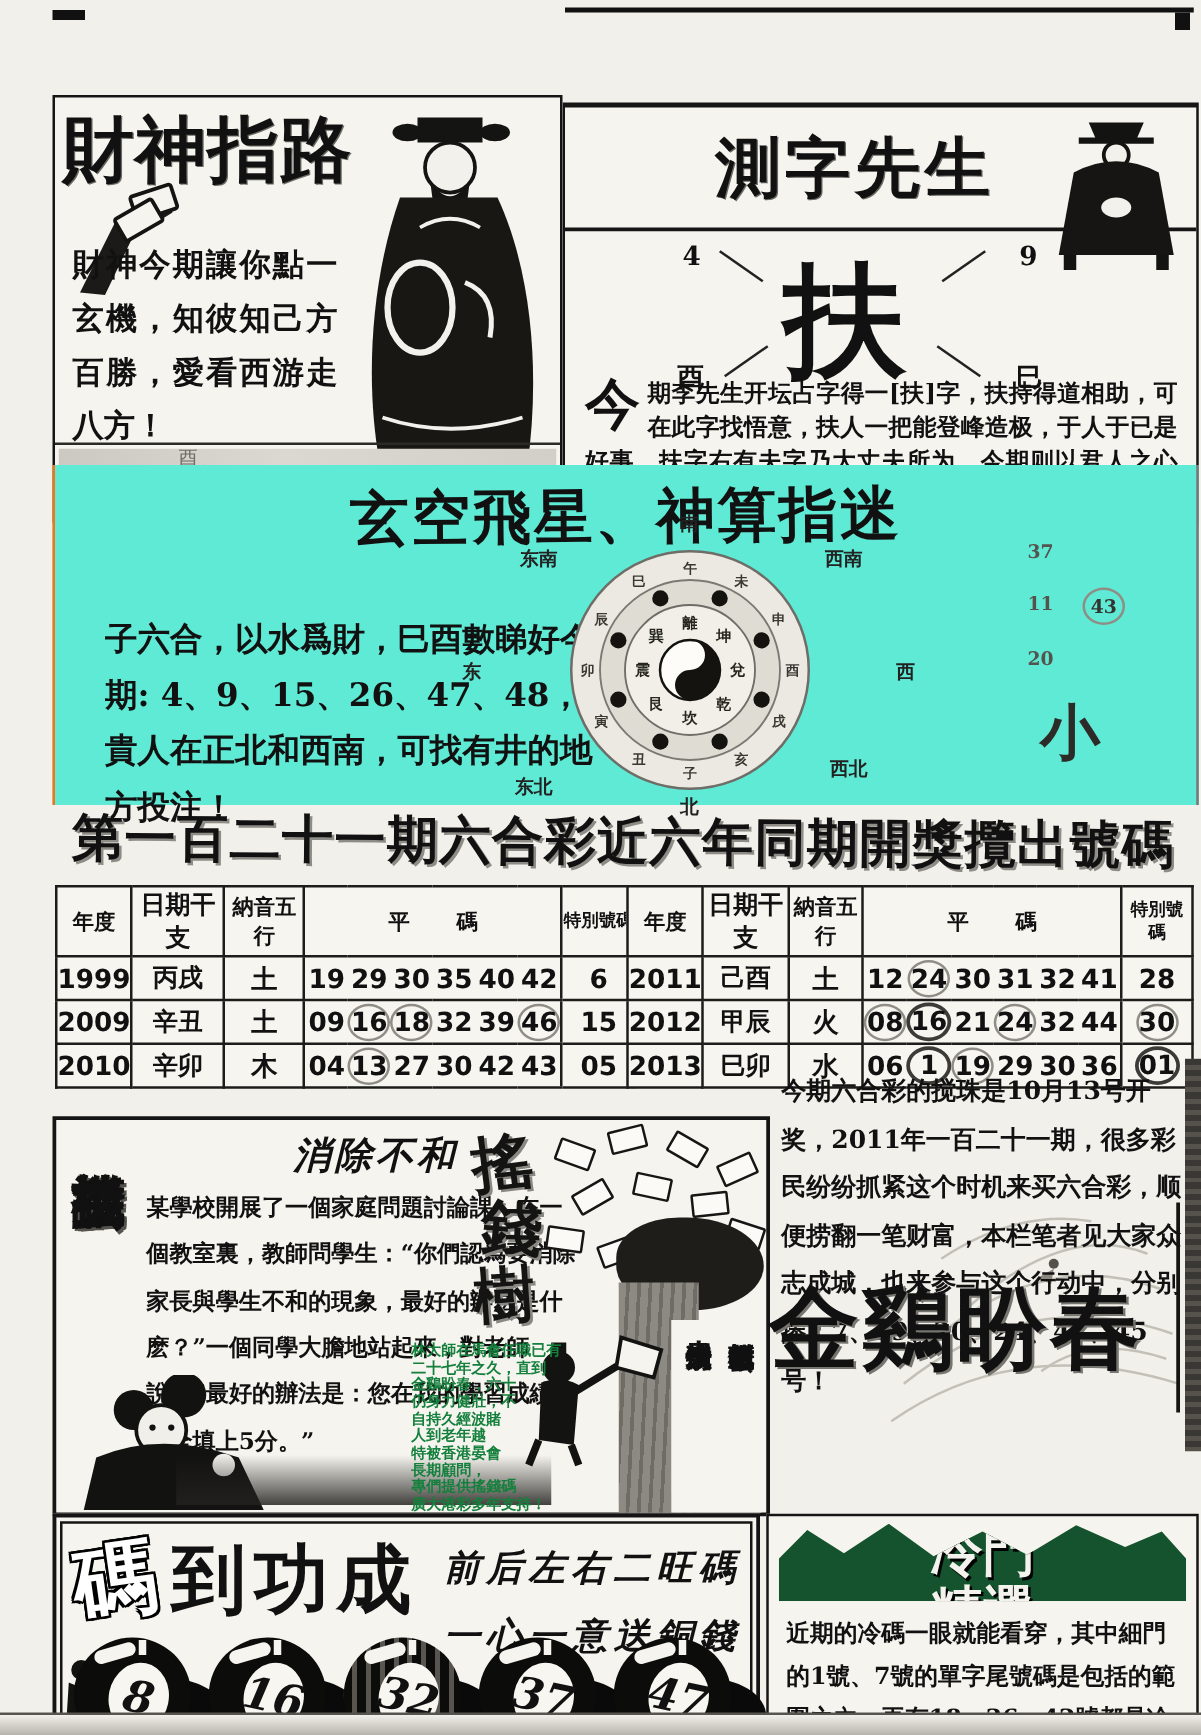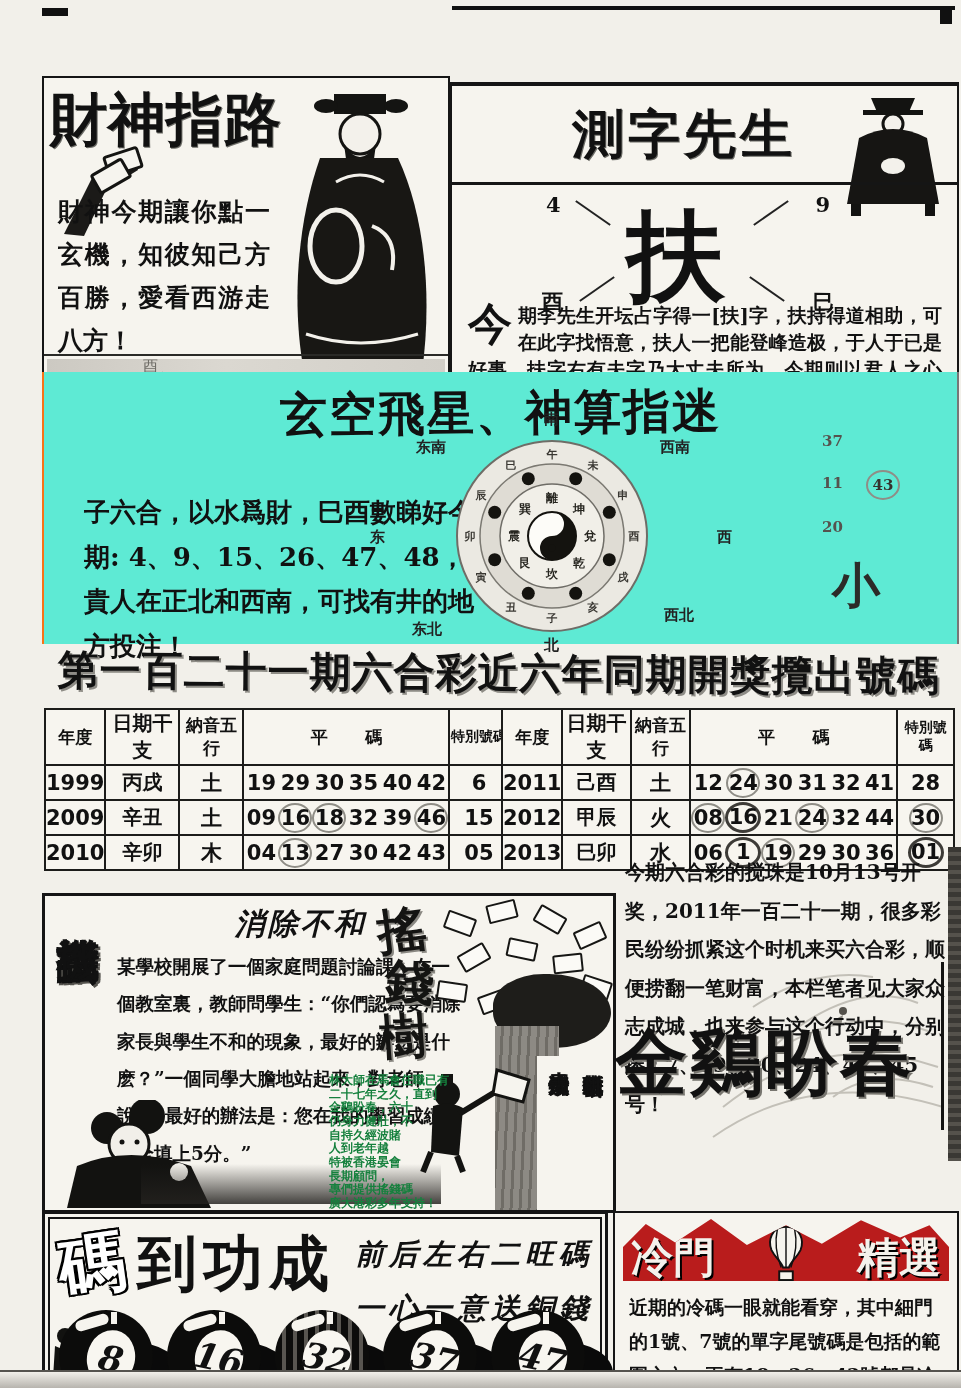--- a/index.html
+++ b/index.html
@@ -83,23 +83,23 @@
   .ball{position:relative;width:108px;height:100px;}
   .ball .sh{position:absolute;left:22px;top:32px;width:100px;height:62px;background:#0a0a0a;border-radius:50%;}
   .ball .b{position:absolute;left:0;top:0;width:94px;height:92px;background:#0c0c0b;border-radius:50%;}
   .ball .b.striped{background:repeating-linear-gradient(90deg,#0c0c0b 0 7px,#585550 7px 11px);}
   .ball .hl{position:absolute;left:16px;top:7px;width:34px;height:11px;background:#f6f4ee;border-radius:7px;transform:rotate(-16deg);}
   .ball .tick{position:absolute;left:52px;top:2px;width:6px;height:12px;background:#f6f4ee;}
   .ball .num{position:absolute;left:28px;top:20px;width:48px;height:56px;background:#f8f6f0;border-radius:50%;transform:rotate(12deg);
     display:flex;align-items:center;justify-content:center;font:italic 900 35px "DejaVu Serif","Liberation Serif",serif;}
   
   #cold{left:613px;top:1165px;width:342px;height:182px;}
-  .banner{position:absolute;left:8px;top:6px;right:8px;height:62px;background:#b91c1c;
+  .banner{position:absolute;left:8px;top:6px;right:8px;height:62px;background:#14532d;
     clip-path:polygon(0 45%,7% 8%,16% 38%,27% 0,38% 42%,50% 10%,61% 40%,73% 2%,85% 30%,94% 10%,100% 45%,100% 100%,0 100%);
-    display:flex;align-items:flex-end;justify-content:space-between;padding:0 8px;}
+    display:flex;align-items:center;justify-content:space-between;padding:0 8px;flex-direction:column;}
   .banner .w{font-size:42px;font-weight:900;color:#f4f2ec;font-family:"DejaVu Sans","Liberation Sans",sans-serif;text-shadow:2px 2px 0 #000;line-height:1.1;}
   #cold .body{position:absolute;left:14px;top:78px;width:314px;font-size:19px;font-weight:700;line-height:1.78;}
   
   .corner{background:#111;}
   .botband{left:0;right:0;bottom:0;height:16px;background:linear-gradient(#f2f0ea,#b7b4ae);border-top:2px solid #56544f;}
 </style>
 </head>
 <body>
 
 <div id="page">

